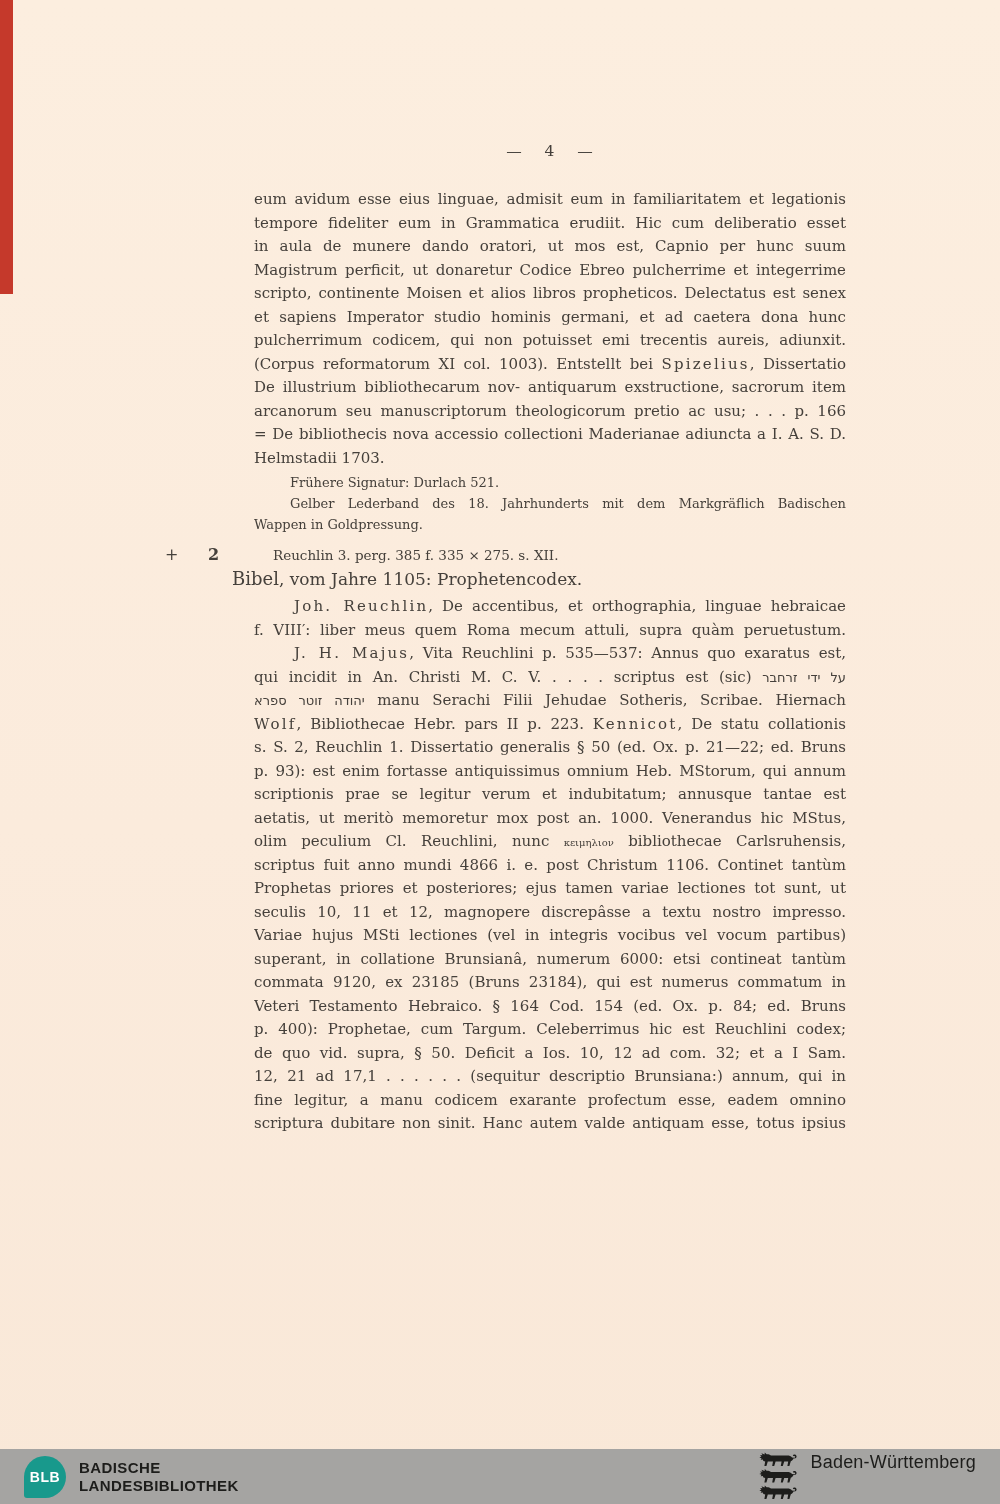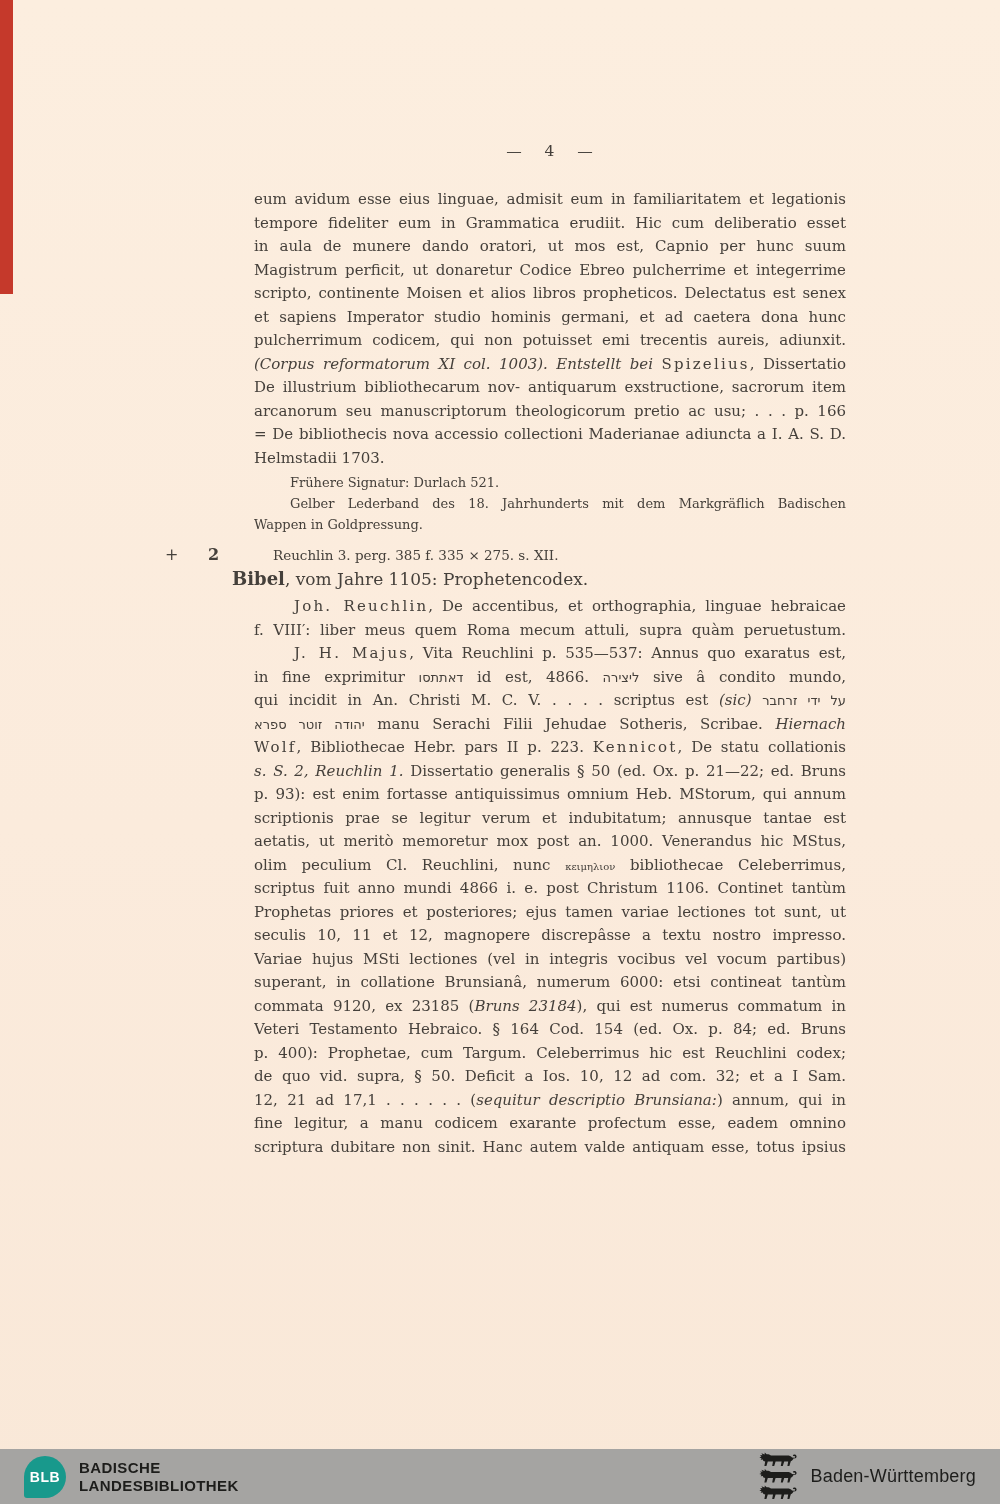--- a/index.html
+++ b/index.html
@@ -21,50 +21,50 @@
     word-spacing:16px;letter-spacing:1px;margin-bottom:27px;font-size:15.5px;}
   .para .line{
     height:23.5px;line-height:23.5px;overflow:hidden;
     text-align:justify;text-align-last:justify;
   }
   .para .line.short{text-align-last:left;}
   .para .line.ind{text-indent:40px;}
   .para.small{font-size:13px;margin-top:2px;}
   .para.small .line{height:21px;line-height:21px;}
   .para.small .line.ind{text-indent:36px;}
-  .r-i{font-style:italic;}
+  .r-i{}
   .r-sp{letter-spacing:2.2px;}
   .r-he{font-family:"DejaVu Sans",sans-serif;font-size:13px;}
   .r-gr{font-size:10px;}
   .entry-line{position:relative;height:20px;line-height:20px;
     font-size:13.5px;margin-top:10px;padding-left:19px;}
   .entry-line .plus{position:absolute;left:-89px;top:0;font-size:16px;}
   .entry-line .entry-no{position:absolute;left:-46px;top:0;
     font-weight:700;font-size:16px;}
   .title-line{height:25px;line-height:25px;font-size:17px;
     margin-left:-22px;margin-top:1px;margin-bottom:4px;}
-  .title-line .t-bold{font-weight:700;font-size:18px;}
+  .title-line .t-bold{font-weight:400;font-size:18px;}
   .footer-bar{
     position:absolute;left:0;right:0;bottom:0;height:55px;
     background:var(--footer-bar,#a5a4a2);color:var(--footer-text,#1d1d1b);
     display:flex;align-items:center;justify-content:space-between;
     padding:0 24px;box-sizing:border-box;
     font-family:"Liberation Sans","DejaVu Sans",sans-serif;
   }
   .brand-group{display:flex;align-items:center;gap:13px;}
   .blb-logo{
     width:42px;height:42px;background:var(--logo-teal,#18998c);
     border-radius:50% 50% 50% 3px;
     display:flex;align-items:center;justify-content:center;
     color:var(--logo-text,#fff);font-weight:700;font-size:14px;
     letter-spacing:.5px;flex:0 0 auto;
   }
   .brand-name{font-weight:700;font-size:15px;line-height:17.5px;
     letter-spacing:.4px;}
-  .region-group{display:flex;align-items:center;gap:13px;}
+  .region-group{display:flex;align-items:flex-start;gap:13px;}
   .lions-svg{display:block;color:var(--footer-text,#1d1d1b);}
   .region-name{font-size:18px;letter-spacing:.2px;}
 </style>
 </head>
 <body>
 
 <div class="page">
   <div class="red-strip"></div>
 
   <div class="text-block">
@@ -99,29 +99,28 @@
 
     <div class="title-line"><span class="t-bold">Bibel</span><span>, vom Jahre 1105: Prophetencodex.</span></div>
 
     <div class="para body">
         <div class="line ind"><span class="r-sp">Joh. Reuchlin</span><span>, De accentibus, et orthographia, linguae hebraicae</span></div>
         <div class="line"><span>f. VIII′: liber meus quem Roma mecum attuli, supra quàm peruetustum.</span></div>
       </div>
 
     <div class="para body">
         <div class="line ind"><span class="r-sp">J. H. Majus</span><span>, Vita Reuchlini p. 535—537: Annus quo exaratus est,</span></div>
-        <div class="line"><span>in fine exprimitur </span><span class="r-he">דאתתסו</span><span> id est, 4866. </span><span class="r-he">ליצירה</span><span> sive â condito mundo,</span></div>
         <div class="line"><span>qui incidit in An. Christi M. C. V. . . . . scriptus est </span><span class="r-i">(sic) </span><span class="r-he">על ידי זרחבר</span></div>
         <div class="line"><span class="r-he">יהודה זוטר ספרא</span><span> manu Serachi Filii Jehudae Sotheris, Scribae. </span><span class="r-i">Hiernach</span></div>
         <div class="line"><span class="r-sp">Wolf</span><span>, Bibliothecae Hebr. pars II p. 223. </span><span class="r-sp">Kennicot</span><span>, De statu collationis</span></div>
         <div class="line"><span class="r-i">s. S. 2, Reuchlin 1. </span><span>Dissertatio generalis § 50 (ed. Ox. p. 21—22; ed. Bruns</span></div>
         <div class="line"><span>p. 93): est enim fortasse antiquissimus omnium Heb. MStorum, qui annum</span></div>
         <div class="line"><span>scriptionis prae se legitur verum et indubitatum; annusque tantae est</span></div>
         <div class="line"><span>aetatis, ut meritò memoretur mox post an. 1000. Venerandus hic MStus,</span></div>
-        <div class="line"><span>olim peculium Cl. Reuchlini, nunc </span><span class="r-gr">κειμηλιον</span><span> bibliothecae Celeberrimus,</span></div>
+        <div class="line"><span>olim peculium Cl. Reuchlini, nunc </span><span class="r-gr">κειμηλιον</span><span> bibliothecae Carlsruhensis,</span></div>
         <div class="line"><span>scriptus fuit anno mundi 4866 i. e. post Christum 1106. Continet tantùm</span></div>
         <div class="line"><span>Prophetas priores et posteriores; ejus tamen variae lectiones tot sunt, ut</span></div>
         <div class="line"><span>seculis 10, 11 et 12, magnopere discrepâsse a textu nostro impresso.</span></div>
         <div class="line"><span>Variae hujus MSti lectiones (vel in integris vocibus vel vocum partibus)</span></div>
         <div class="line"><span>superant, in collatione Brunsianâ, numerum 6000: etsi contineat tantùm</span></div>
         <div class="line"><span>commata 9120, ex 23185 (</span><span class="r-i">Bruns 23184</span><span>), qui est numerus commatum in</span></div>
         <div class="line"><span>Veteri Testamento Hebraico. § 164 Cod. 154 (ed. Ox. p. 84; ed. Bruns</span></div>
         <div class="line"><span>p. 400): Prophetae, cum Targum. Celeberrimus hic est Reuchlini codex;</span></div>
         <div class="line"><span>de quo vid. supra, § 50. Deficit a Ios. 10, 12 ad com. 32; et a I Sam.</span></div>
         <div class="line"><span>12, 21 ad 17,1 . . . . . . (</span><span class="r-i">sequitur descriptio Brunsiana:</span><span>) annum, qui in</span></div>

